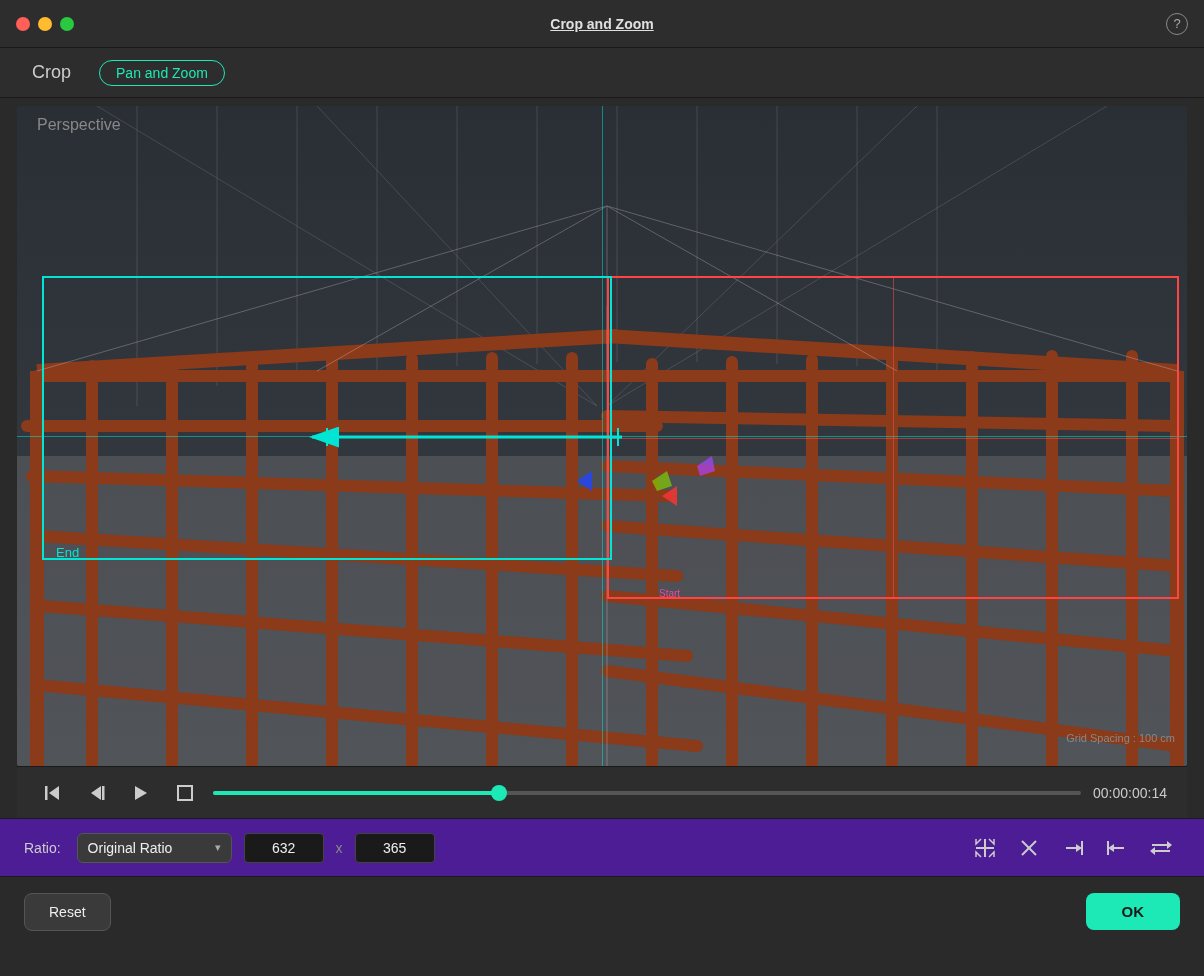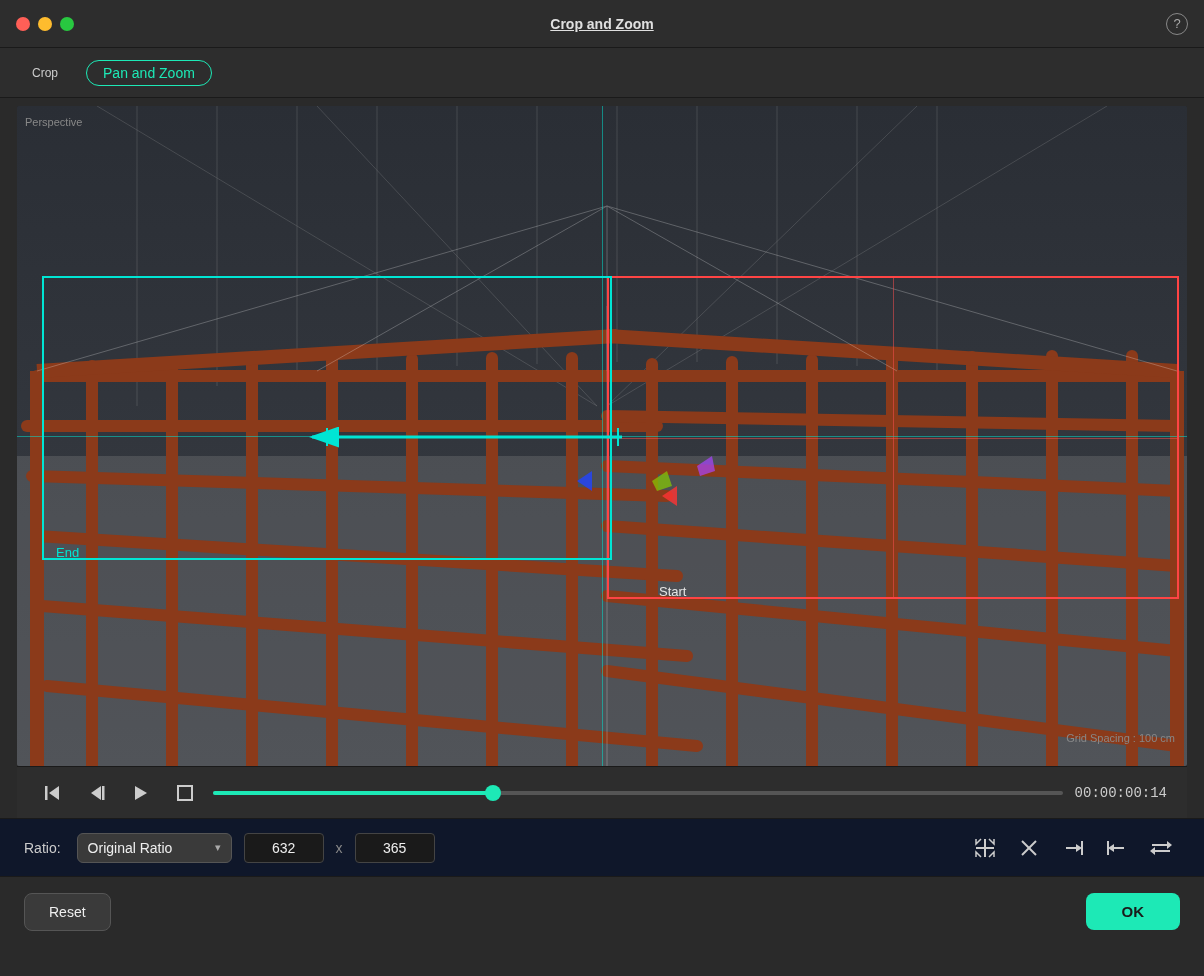--- a/index.html
+++ b/index.html
@@ -69,21 +69,21 @@
     .tabbar {
       height: 50px;
       background: #2d2d2d;
       display: flex;
       align-items: center;
       padding: 0 24px;
       gap: 20px;
       border-bottom: 1px solid #1a1a1a;
     }
     .tab-crop {
-      font-size: 12px;
+      font-size: 18px;
       color: #ccc;
       cursor: pointer;
       padding: 4px 8px;
     }
     .tab-pan-zoom {
       font-size: 14px;
       color: #1de9b6;
       background: transparent;
       border: 1.5px solid #1de9b6;
       border-radius: 16px;
@@ -114,22 +114,22 @@
     .scene-svg {
       position: absolute;
       top: 0; left: 0;
       width: 100%;
       height: 100%;
     }
 
     .perspective-label {
       position: absolute;
       top: 10px;
-      left: 8px;
-      font-size: 11px;
+      left: 20px;
+      font-size: 16px;
       color: #888;
     }
     .grid-spacing-label {
       position: absolute;
       bottom: 22px;
       right: 12px;
       font-size: 11px;
       color: #888;
     }
 
@@ -141,22 +141,22 @@
       width: 572px;
       height: 323px;
       border: 2px solid #ff4444;
       background: transparent;
       z-index: 10;
     }
     .frame-start-label {
       position: absolute;
       bottom: -2px;
       left: 50px;
-      font-size: 13px;
-      color: #e5e5e5;
+      font-size: 10px;
+      color: #ec4899;
       font-weight: 500;
       text-align: right;
     }
 
     
     .frame-end {
       position: absolute;
       top: 170px;
       left: 25px;
       width: 570px;
@@ -230,27 +230,26 @@
       width: 16px;
       height: 16px;
       background: #1de9b6;
       border-radius: 50%;
     }
     .tl-time {
       font-size: 14px;
       color: #ccc;
       font-variant-numeric: tabular-nums;
       white-space: nowrap;
-      font-family: Liberation Mono, monospace;
     }
 
     
     .controls-bar {
       height: 58px;
-      background: #0f172a;
+      background: #4c1d95;
       display: flex;
       align-items: center;
       padding: 0 24px;
       gap: 12px;
       border-top: 1px solid #1a1a1a;
     }
     .ratio-label {
       font-size: 14px;
       color: #ccc;
       margin-right: 4px;

